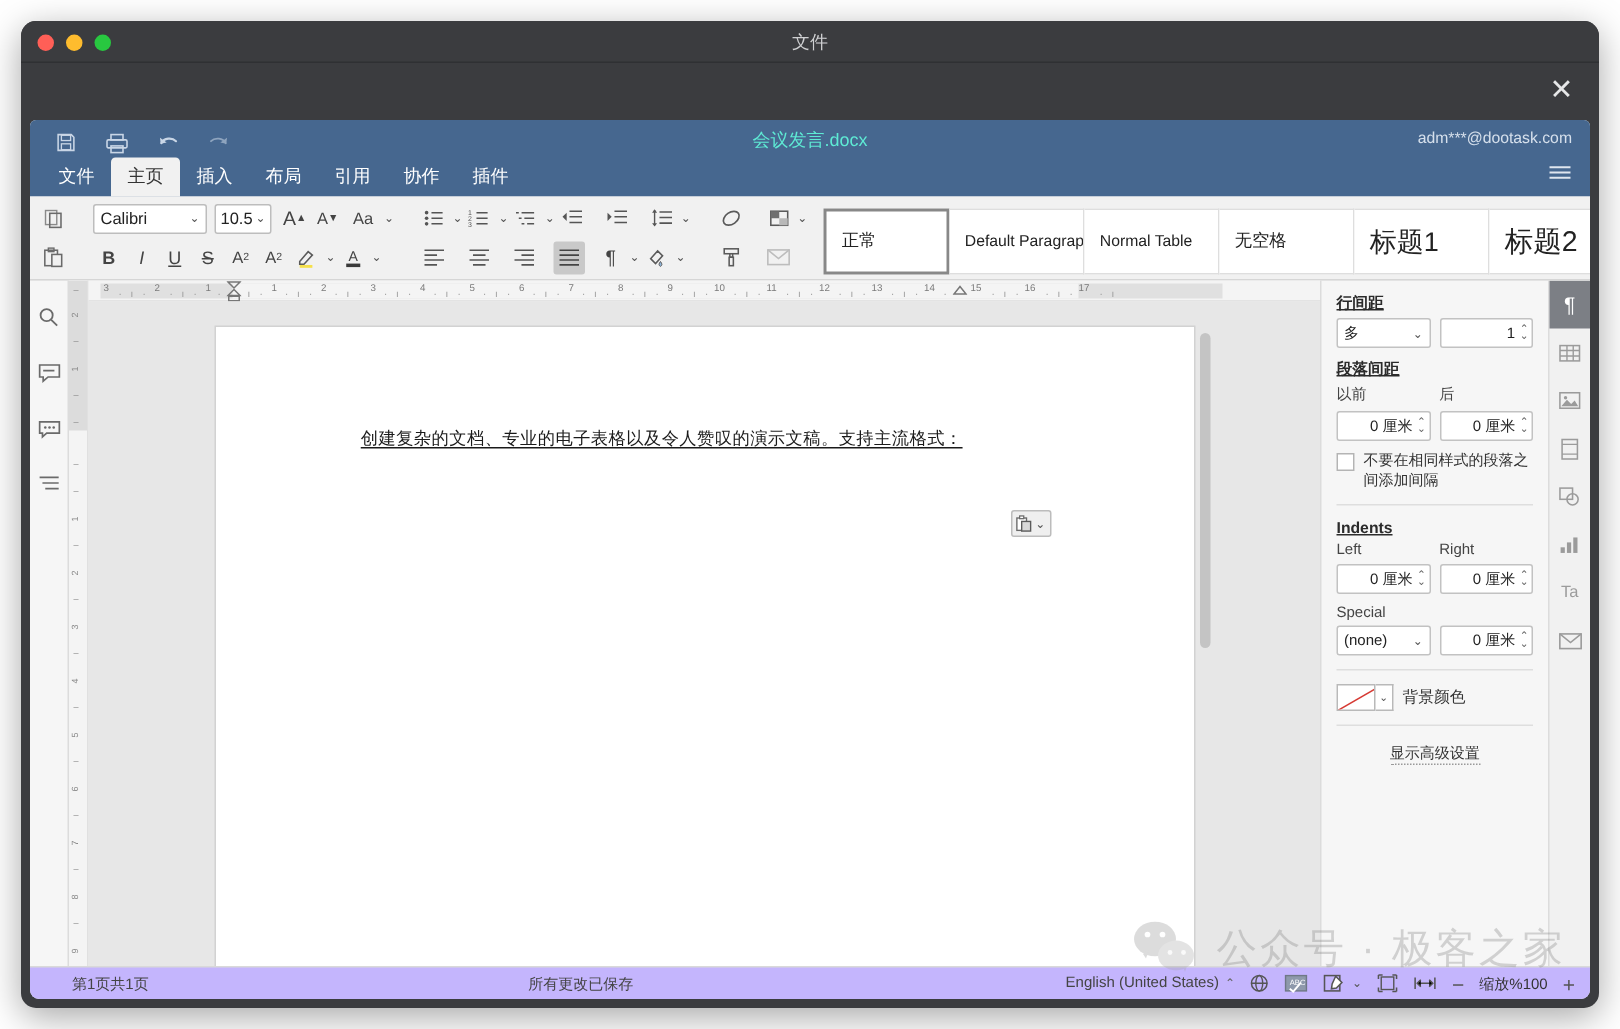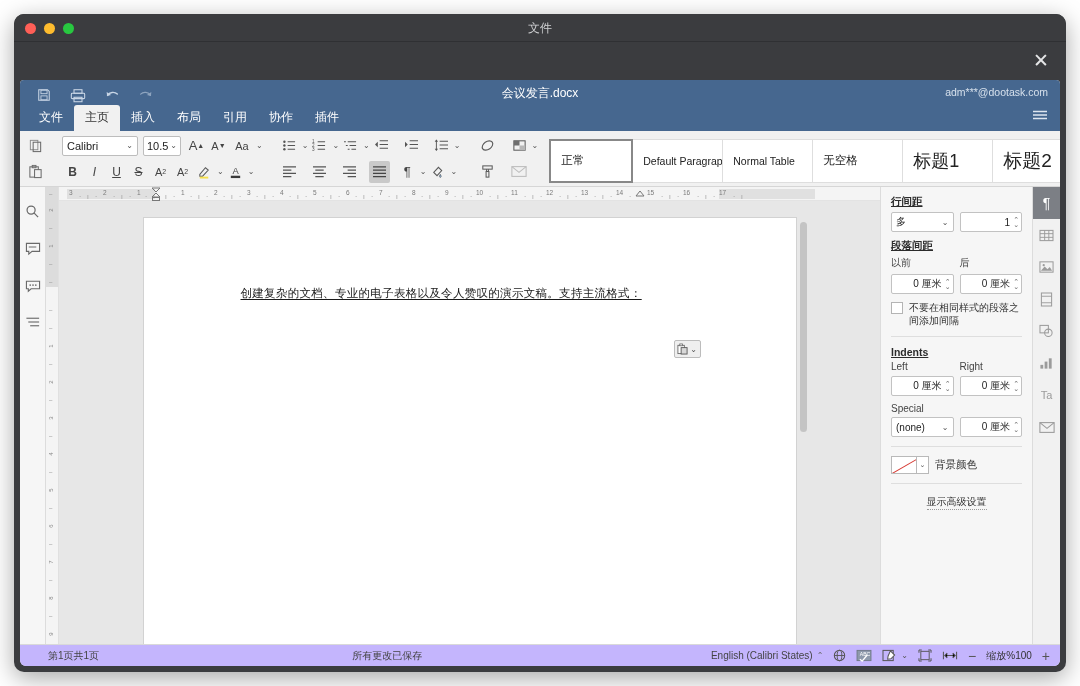--- a/index.html
+++ b/index.html
@@ -65,21 +65,21 @@
     flex: none;
   }
   .qat { position: absolute; left: 10px; top: 3px; display: flex; gap: 6px; }
   .qat-btn {
     width: 28px; height: 24px;
     display: flex; align-items: center; justify-content: center;
     color: #c9d6e6; cursor: pointer;
   }
   .doc-title {
     position: absolute; left: 0; right: 0; top: 5px;
-    text-align: center; color: #ffffff; font-size: 12px;
+    text-align: center; color: #5eead4; font-size: 12px;
   }
   .account {
     position: absolute; right: 12px; top: 6px;
     color: #d6e0ec; font-size: 10.5px; cursor: pointer;
   }
   .hamburger {
     position: absolute; right: 12px; top: 29px;
     cursor: pointer;
   }
   .tabs {
@@ -984,21 +984,21 @@
               <path d="M1 1.5 L9 8 L17 1.5" fill="none" stroke="currentColor" stroke-width="1.2"></path>
             </svg>
         </div>
       </div>
     </div>
 
     <div class="statusbar">
       <span class="sb-pages">第1页共1页</span>
       <span class="sb-saved">所有更改已保存</span>
       <div class="sb-right">
-        <span>English (Calibri States)</span>
+        <span>English (United States)</span>
         <span style="font-size:8px;color:#666;margin-left:-6px">⌃</span>
         <span class="sb-ico">
           <svg width="13" height="13" viewBox="0 0 14 14">
               <circle cx="7" cy="7" r="5.6" fill="none" stroke="#555" stroke-width="1.1"></circle>
               <ellipse cx="7" cy="7" rx="2.5" ry="5.6" fill="none" stroke="#555" stroke-width="1"></ellipse>
               <line x1="1.4" y1="7" x2="12.6" y2="7" stroke="#555" stroke-width="1"></line>
             </svg>
         </span>
         <span class="sb-ico">
           <svg width="16" height="13" viewBox="0 0 17 14">
@@ -1036,13 +1036,32 @@
               </g>
             </svg>
         </span>
         <span class="zoom-pm">−</span>
         <span class="zoom-txt">缩放%100</span>
         <span class="zoom-pm">+</span>
       </div>
     </div>
   </div>
 
+  <div class="watermark">
+    <span>
+      <svg width="46" height="40" viewBox="0 0 46 40">
+        <ellipse cx="17" cy="14" rx="14" ry="11.5" fill="#8d8d8d"></ellipse>
+        <path d="M9 24 L13 21 L11 27 z" fill="#8d8d8d"></path>
+        <ellipse cx="31" cy="25" rx="12" ry="10" fill="#a5a5a5"></ellipse>
+        <path d="M38 33 L35 31 L37 36 z" fill="#a5a5a5"></path>
+        <g fill="#ffffff">
+            <circle cx="12" cy="11" r="1.9"></circle>
+            <circle cx="22" cy="11" r="1.9"></circle>
+          </g>
+        <g fill="#f0f0f0">
+            <circle cx="27" cy="23" r="1.6"></circle>
+            <circle cx="36" cy="23" r="1.6"></circle>
+          </g>
+      </svg>
+    </span>
+    <span class="wm-text">公众号 · 极客之家</span>
+  </div>
 </div>
 
 </body></html>

